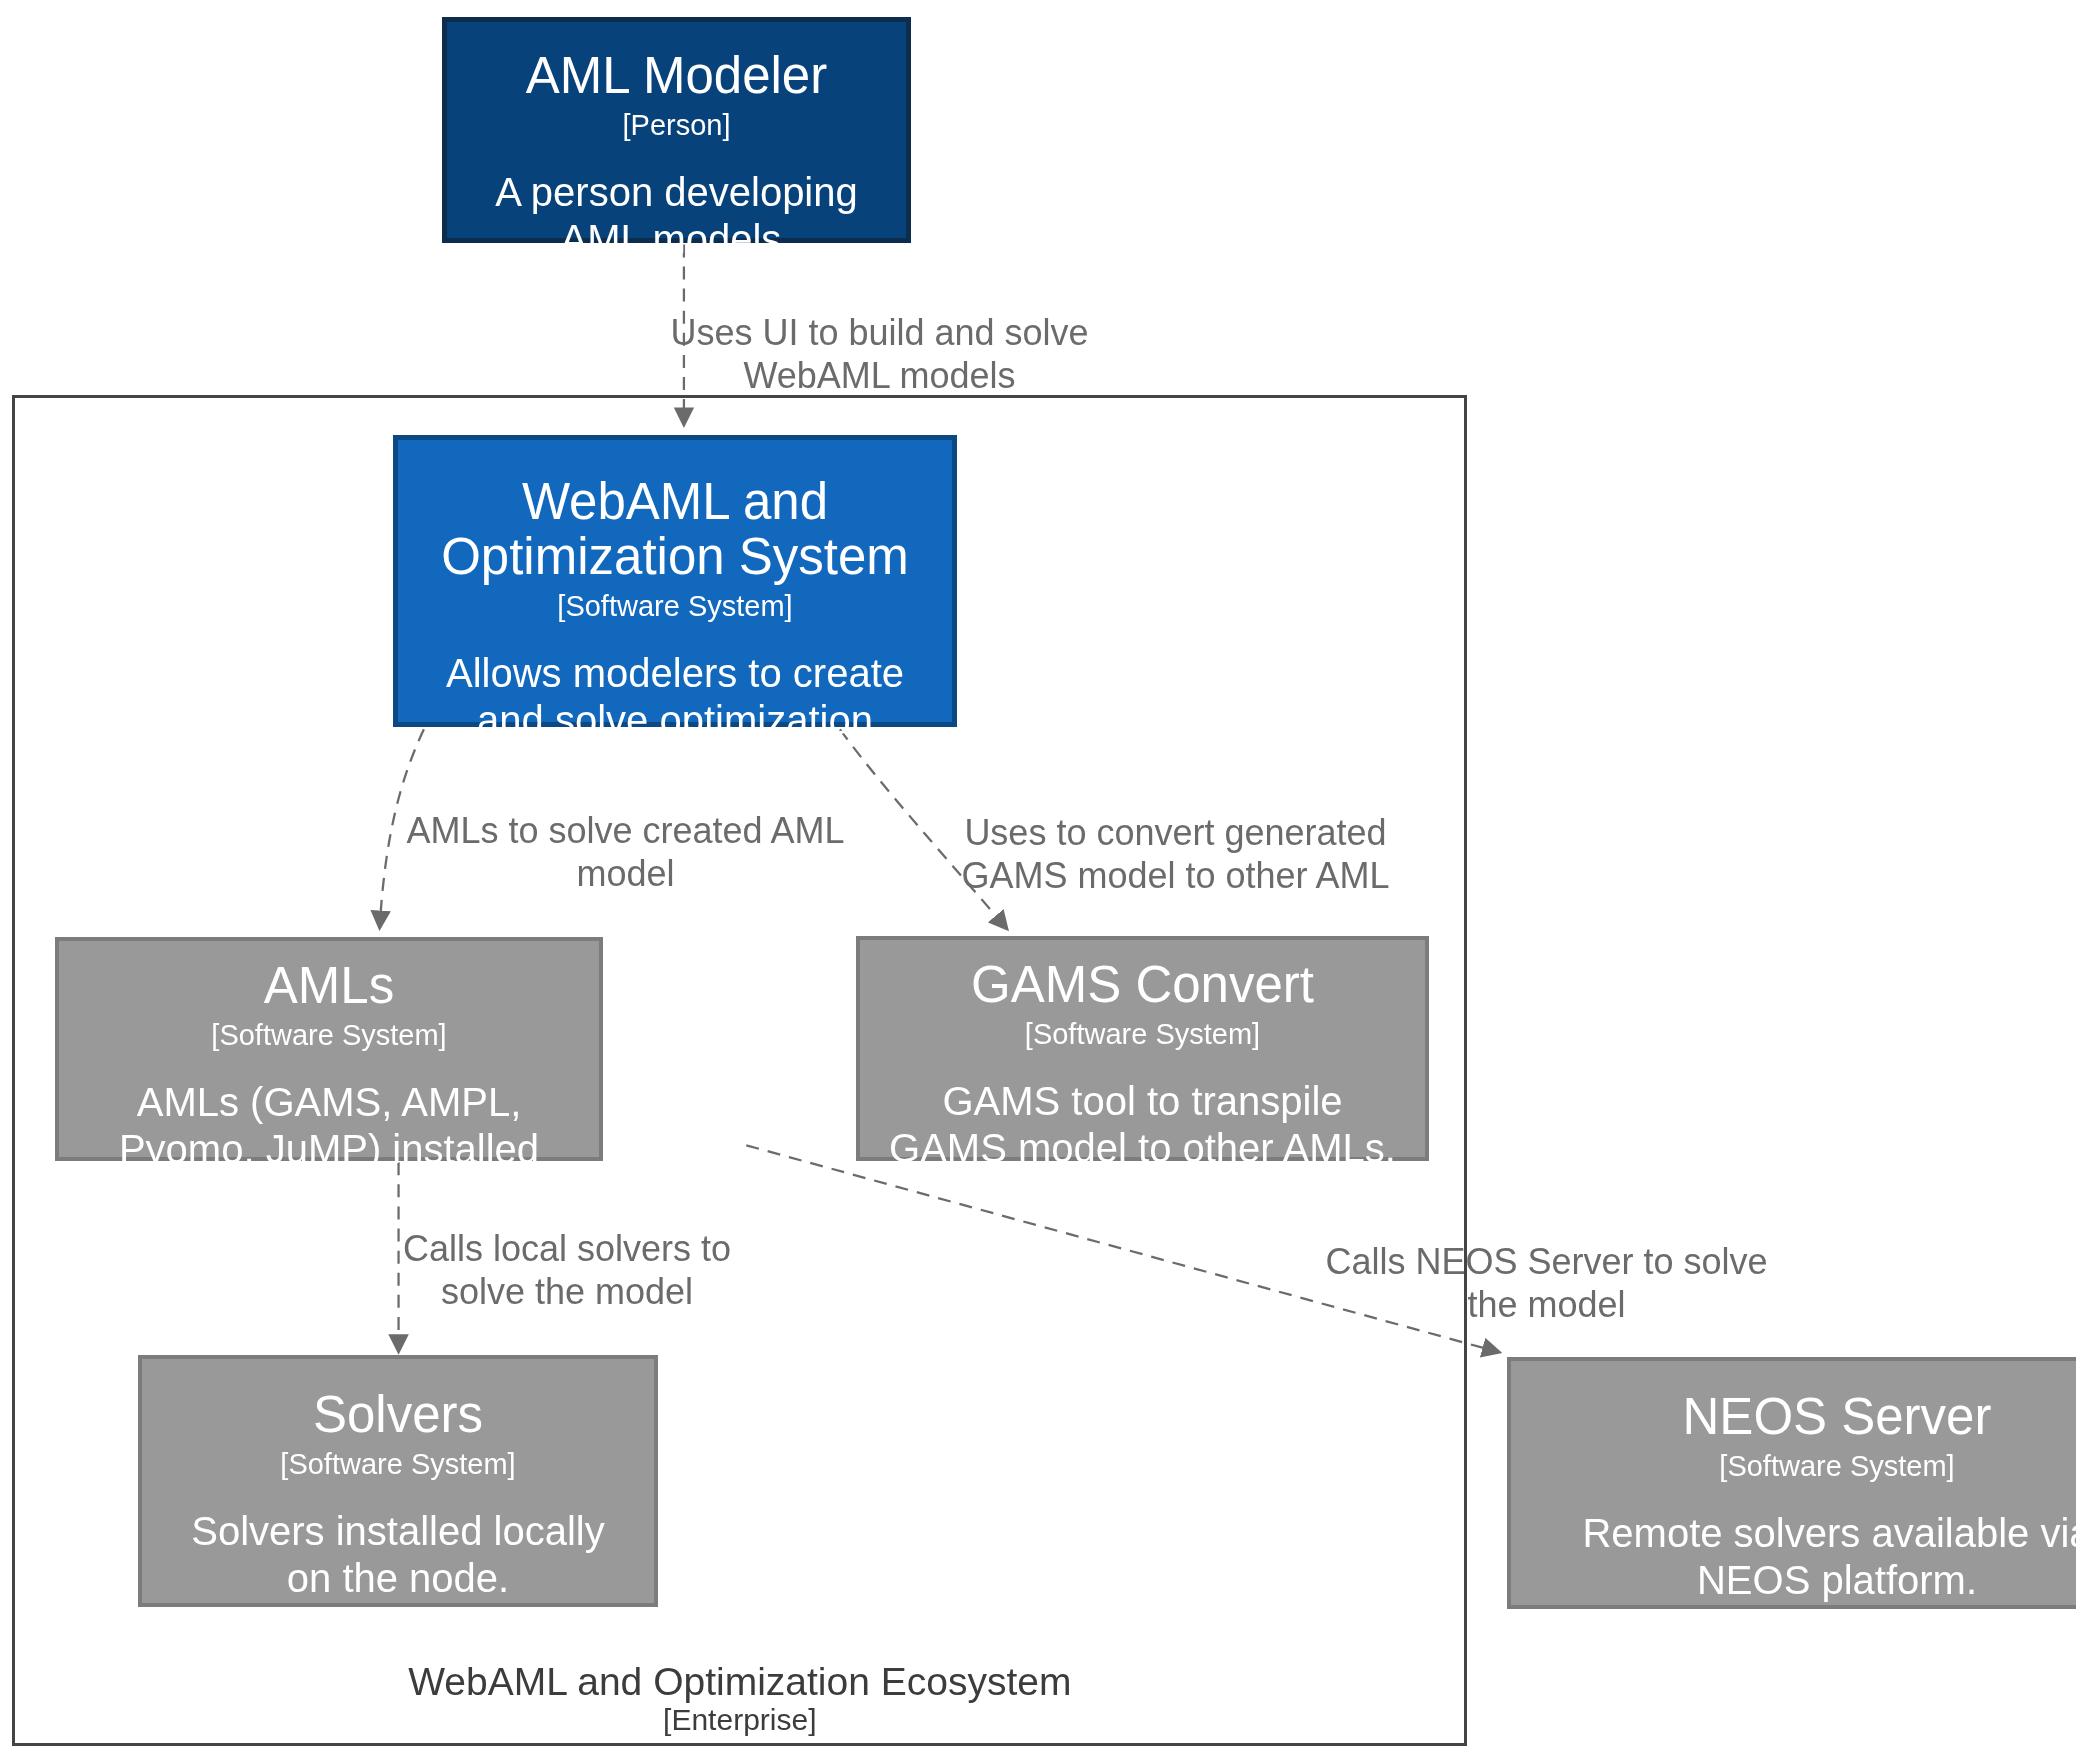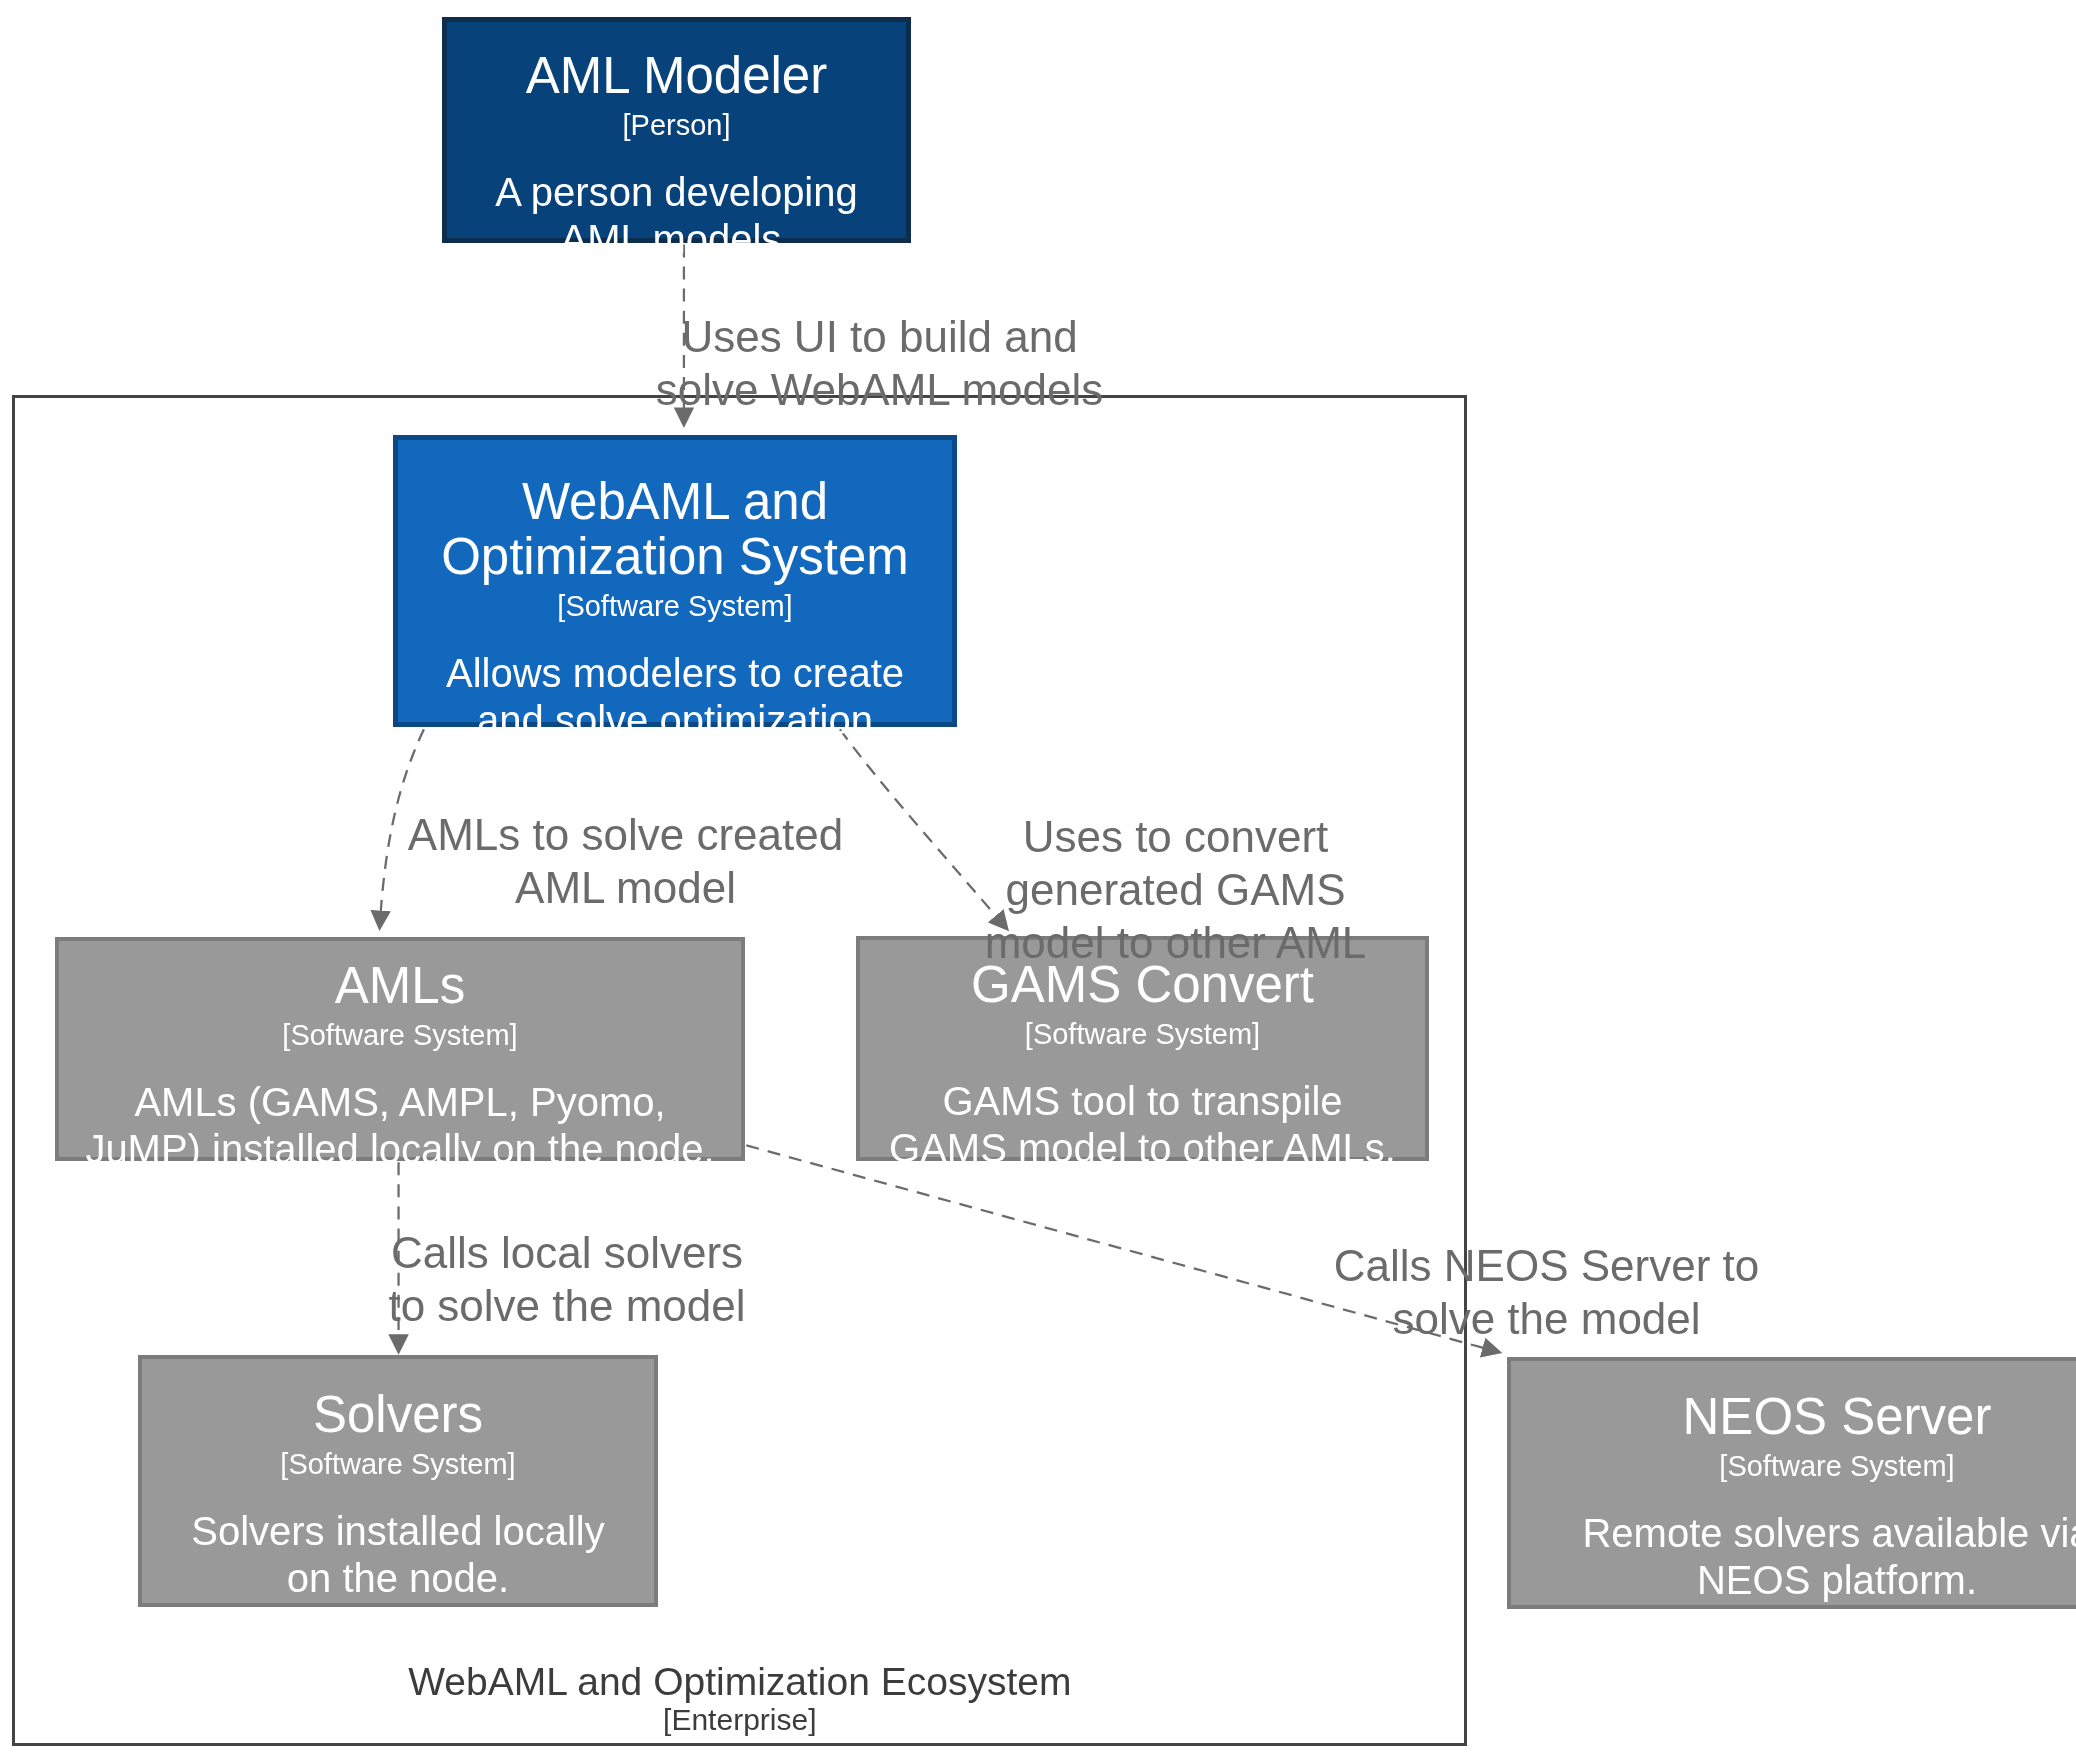--- a/index.html
+++ b/index.html
@@ -31,21 +31,21 @@
   }
   .node .n-title{font-size:51px; line-height:1.08;}
   .node .n-type{font-size:29px; line-height:1.25; margin-top:3.9px;}
   .node .n-desc{font-size:40px; line-height:1.18; margin-top:26px;}
   .person{background:var(--person-fill); border:5.2px solid var(--person-border); padding-top:26px;}
   .system{background:var(--system-fill); border:5.2px solid var(--system-border); padding-top:34px;}
   .external{background:var(--external-fill); border:4.5px solid var(--external-border);}
   .pad26{padding-top:17px;} .pad40{padding-top:28px;}
   .rel-label{
     position:absolute; text-align:center; color:var(--relationship);
-    font-size:44px; line-height:1.2;
+    font-size:36px; line-height:1.2;
   }
 </style>
 </head>
 <body>
 
 <div class="canvas">
 
   <svg class="arrows" viewBox="0 0 3195 2703">
     <defs>
       <marker id="arrowhead" viewBox="0 0 10 10" refX="8" refY="5" markerWidth="9" markerHeight="9" orient="auto">
@@ -71,21 +71,21 @@
     <div class="n-type">[Person]</div>
     <div class="n-desc">A person developing AML models.</div>
   </div>
 
   <div class="node system" style="left:393px; top:435px; width:564px; height:292px;">
     <div class="n-title">WebAML and Optimization System</div>
     <div class="n-type">[Software System]</div>
     <div class="n-desc">Allows modelers to create and solve optimization models.</div>
   </div>
 
-  <div class="node external pad26" style="left:55px; top:937px; width:690px; height:224px;">
+  <div class="node external pad26" style="left:55px; top:937px; width:548px; height:224px;">
     <div class="n-title">AMLs</div>
     <div class="n-type">[Software System]</div>
     <div class="n-desc">AMLs (GAMS, AMPL, Pyomo, JuMP) installed locally on the node.</div>
   </div>
 
   <div class="node external pad26" style="left:856px; top:936px; width:573px; height:225px;">
     <div class="n-title">GAMS Convert</div>
     <div class="n-type">[Software System]</div>
     <div class="n-desc">GAMS tool to transpile GAMS model to other AMLs.</div>
   </div>

